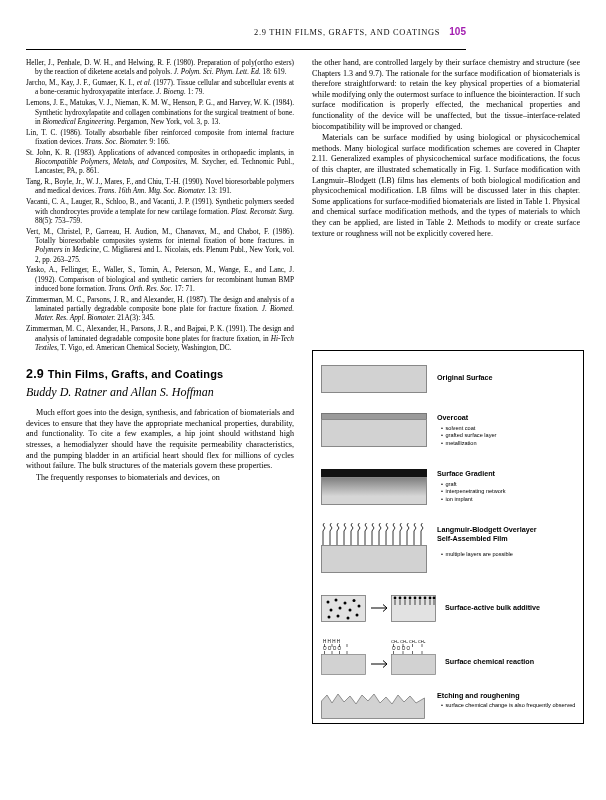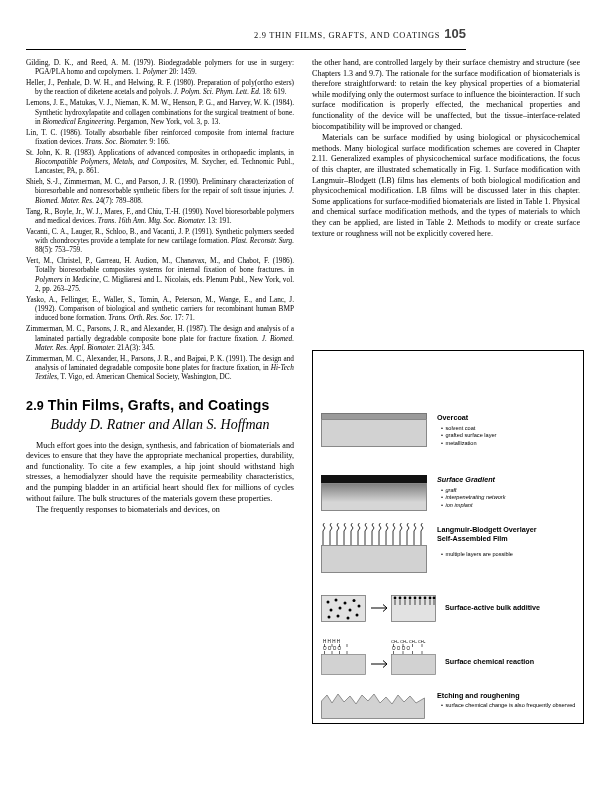--- a/index.html
+++ b/index.html
@@ -38,22 +38,22 @@
   .header-title {
     font-family: "Liberation Serif", serif;
     font-size: 8.4px;
     letter-spacing: 0.7px;
     color: #111;
     margin-left: 228px;
   }
   .header-page {
     font-family: "Liberation Sans", sans-serif;
     font-weight: bold;
-    font-size: 13px;
-    color: #404040;
+    font-size: 10px;
+    color: #a21caf;
   }
   
   .col {
     position: absolute;
     top: 58px;
     width: 268px;
     text-align: justify;
   }
   .col-left { left: 26px; }
   .col-right { left: 312px; }
@@ -71,26 +71,26 @@
 
   
   .sec-head {
     margin-top: 15px;
     font-family: "Liberation Sans", sans-serif;
     font-weight: bold;
     font-size: 12.5px;
     letter-spacing: 0.2px;
   }
   .sec-head .num { font-size: 12.5px; }
-  .sec-head .ttl { font-size: 14px; }
+  .sec-head .ttl { font-size: 11px; }
   .sec-authors {
     font-family: "Liberation Serif", serif;
     font-style: italic;
-    font-size: 14px;
-    text-align: center;
+    font-size: 12px;
+    text-align: left;
     margin-top: 4px;
     margin-bottom: 8px;
   }
   .body-par {
     font-family: "Liberation Serif", serif;
     font-size: 8.1px;
     line-height: 10.6px;
     text-align: justify;
     text-indent: 10px;
     margin: 0 0 1px 0;
@@ -182,26 +182,25 @@
 
 <div class="page">
 
   <div class="header">
     <span class="header-title">2.9  THIN FILMS, GRAFTS, AND COATINGS</span>
     <span class="header-page">105</span>
   </div>
 
   <div class="col col-left">
     <div>
-      <div class="ref">Gilding, D. K., and Reed, A. M. (1979). Biodegradable polymers for use in surgery: PGA/PLA homo and copolymers. 1. <i>Polymer</i> 20: 1459.</div>
       <div class="ref">Heller, J., Penhale, D. W. H., and Helwing, R. F. (1980). Preparation of poly(ortho esters) by the reaction of diketene acetals and polyols. <i>J. Polym. Sci. Phym. Lett. Ed.</i> 18: 619.</div>
+      <div class="ref">Jarcho, M., Kay, J. F., Gumaer, K. I., <i>et al.</i> (1977). Tissue cellular and subcellular events at a bone-ceramic hydroxyapatite interface. <i>J. Bioeng.</i> 1: 79.</div>
       <div class="ref">Lemons, J. E., Matukas, V. J., Nieman, K. M. W., Henson, P. G., and Harvey, W. K. (1984). Synthetic hydroxylapatite and collagen combinations for the surgical treatment of bone. in <i>Biomedical Engineering.</i> Pergamon, New York, vol. 3, p. 13.</div>
       <div class="ref">Lin, T. C. (1986). Totally absorbable fiber reinforced composite from internal fracture fixation devices. <i>Trans. Soc. Biomater.</i> 9: 166.</div>
       <div class="ref">St. John, K. R. (1983). Applications of advanced composites in orthopaedic implants, in <i>Biocompatible Polymers, Metals, and Composites</i>, M. Szycher, ed. Technomic Publ., Lancaster, PA, p. 861.</div>
-      <div class="ref">Shieh, S.-J., Zimmerman, M. C., and Parson, J. R. (1990). Preliminary characterization of bioresorbable and nonresorbable synthetic fibers for the repair of soft tissue injuries. <i>J. Biomed. Mater. Res.</i> 24(7): 789–808.</div>
       <div class="ref">Tang, R., Boyle, Jr., W. J., Mares, F., and Chiu, T.-H. (1990). Novel bioresorbable polymers and medical devices. <i>Trans. 16th Ann. Mtg. Soc. Biomater.</i> 13: 191.</div>
       <div class="ref">Vacanti, C. A., Lauger, R., Schloo, B., and Vacanti, J. P. (1991). Synthetic polymers seeded with chondrocytes provide a template for new cartilage formation. <i>Plast. Reconstr. Surg.</i> 88(5): 753–759.</div>
       <div class="ref">Vert, M., Christel, P., Garreau, H. Audion, M., Chanavax, M., and Chabot, F. (1986). Totally bioresorbable composites systems for internal fixation of bone fractures. in <i>Polymers in Medicine</i>, C. Migliaresi and L. Nicolais, eds. Plenum Publ., New York, vol. 2, pp. 263–275.</div>
       <div class="ref">Yasko, A., Fellinger, E., Waller, S., Tomin, A., Peterson, M., Wange, E., and Lanc, J. (1992). Comparison of biological and synthetic carriers for recombinant human BMP induced bone formation. <i>Trans. Orth. Res. Soc.</i> 17: 71.</div>
       <div class="ref">Zimmerman, M. C., Parsons, J. R., and Alexander, H. (1987). The design and analysis of a laminated partially degradable composite bone plate for fracture fixation. <i>J. Biomed. Mater. Res. Appl. Biomater.</i> 21A(3): 345.</div>
       <div class="ref">Zimmerman, M. C., Alexander, H., Parsons, J. R., and Bajpai, P. K. (1991). The design and analysis of laminated degradable composite bone plates for fracture fixation, in <i>Hi-Tech Textiles</i>, T. Vigo, ed. American Chemical Society, Washington, DC.</div>
     </div>
 
     <div class="sec-head">
       <span class="num">2.9</span>
@@ -214,35 +213,41 @@
   </div>
 
   <div class="col col-right">
     <p class="body-par" style="text-indent:0;">the other hand, are controlled largely by their surface chemistry and structure (see Chapters 1.3 and 9.7). The rationale for the surface modification of biomaterials is therefore straightforward: to retain the key physical properties of a biomaterial while modifying only the outermost surface to influence the biointeraction. If such surface modification is properly effected, the mechanical properties and functionality of the device will be unaffected, but the tissue–interface-related biocompatibility will be improved or changed.</p>
     <p class="body-par">Materials can be surface modified by using biological or physicochemical methods. Many biological surface modification schemes are covered in Chapter 2.11. Generalized examples of physicochemical surface modifications, the focus of this chapter, are illustrated schematically in Fig. 1. Surface modification with Langmuir–Blodgett (LB) films has elements of both biological modification and physicochemical modification. LB films will be discussed later in this chapter. Some applications for surface-modified biomaterials are listed in Table 1. Physical and chemical surface modification methods, and the types of materials to which they can be applied, are listed in Table 2. Methods to modify or create surface texture or roughness will not be explicitly covered here.</p>
   </div>
 
   <div class="figure">
     <div class="fig-box">
 
+      <div class="fig-row" style="top:10px; height:40px;">
+        <div class="swatch" style="top:4px;">
+          <div class="base-block"></div>
+        </div>
+        <div class="label" style="top:12px;">Original Surface</div>
+      </div>
 
       <div class="fig-row" style="top:58px; height:48px;">
         <div class="swatch" style="top:4px;">
           <div class="thin-top"></div>
           <div class="base-block"></div>
         </div>
         <div class="label" style="top:4px;">Overcoat</div>
         <div class="bullets" style="top:16px;">
           <div>solvent coat</div>
           <div>grafted surface layer</div>
           <div>metallization</div>
         </div>
       </div>
 
-      <div class="fig-row" style="top:120px; height:48px;font-style:italic;">
+      <div class="fig-row" style="top:114px; height:48px;">
         <div class="swatch" style="top:4px;">
           <div class="black-top"></div>
           <div class="base-block" style="background:linear-gradient(#808080,#d6d6d6 70%);"></div>
         </div>
         <div class="label" style="top:4px;">Surface Gradient</div>
         <div class="bullets" style="top:16px;">
           <div>graft</div>
           <div>interpenetrating network</div>
           <div>ion implant</div>
         </div>

